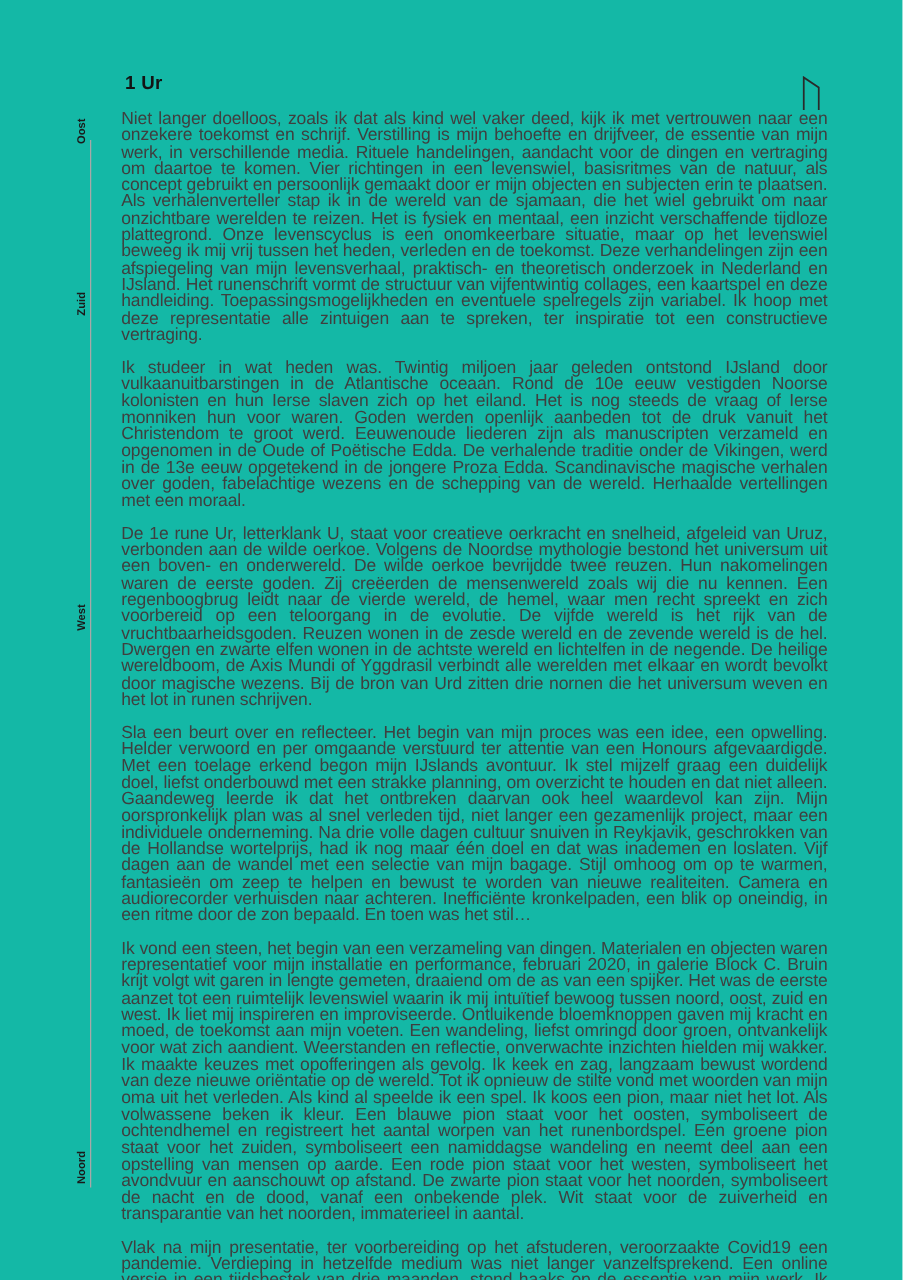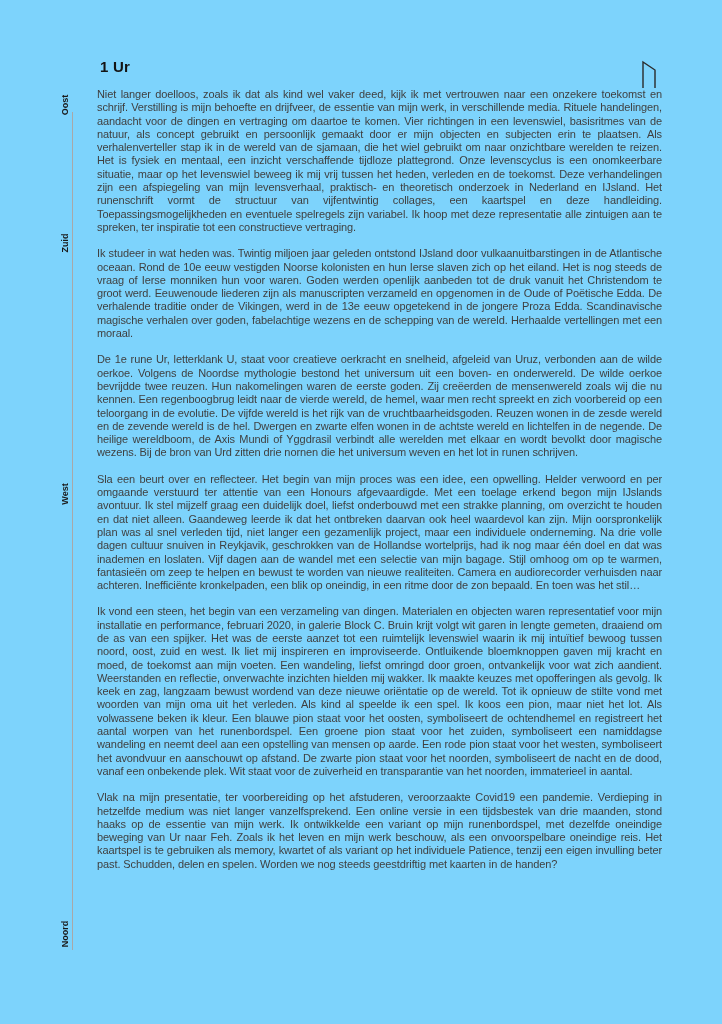--- a/index.html
+++ b/index.html
@@ -4,21 +4,21 @@
 <style>
   html, body {
     margin: 0;
     padding: 0;
     background: #ffffff;
   }
   .page {
     position: relative;
     width: 722px;
     height: 1024px;
-    background: #7dd3fc;
+    background: #14b8a6;
     overflow: hidden;
     font-family: "Liberation Sans", sans-serif;
   }
   .page-title {
     position: absolute;
     left: 100px;
     top: 58px;
     font-size: 15px;
     font-weight: bold;
     color: #141414;
@@ -53,21 +53,21 @@
   .compass-west  { top: 494px; }
   .compass-noord { top: 934px; }
   .content {
     position: absolute;
     left: 97px;
     top: 88px;
     width: 565px;
   }
   .content p {
     margin: 0 0 13px 0;
-    font-size: 11px;
+    font-size: 14px;
     line-height: 13.3px;
     letter-spacing: -0.1px;
     text-align: justify;
     color: #3f3f3f;
   }
   .content p:last-child {
     margin-bottom: 0;
   }
 </style>
 </head>

